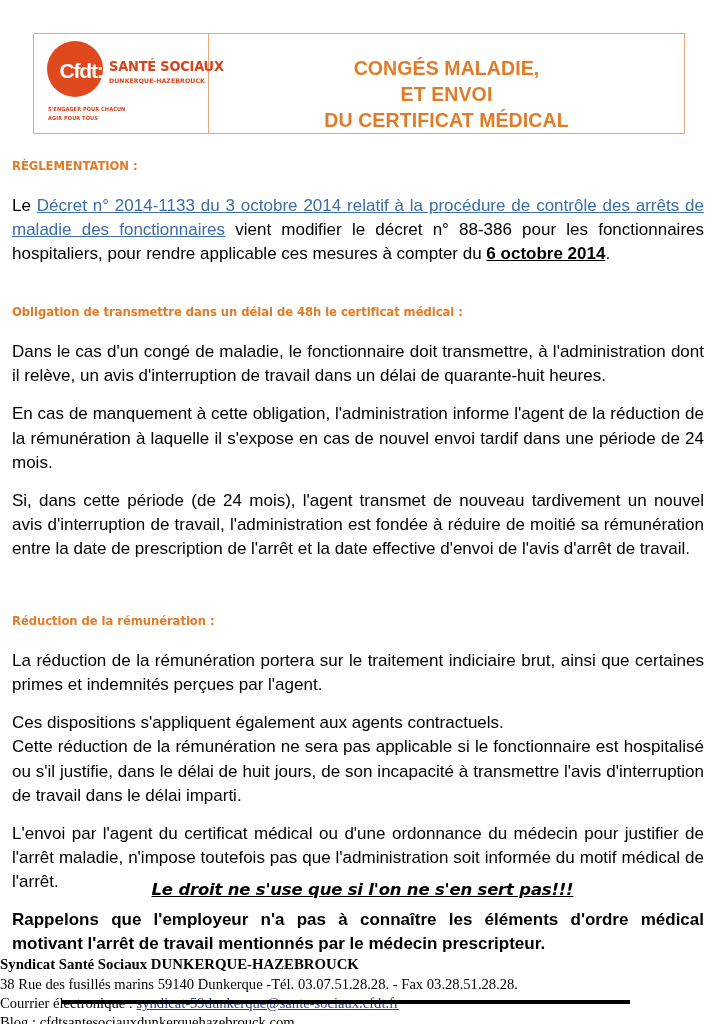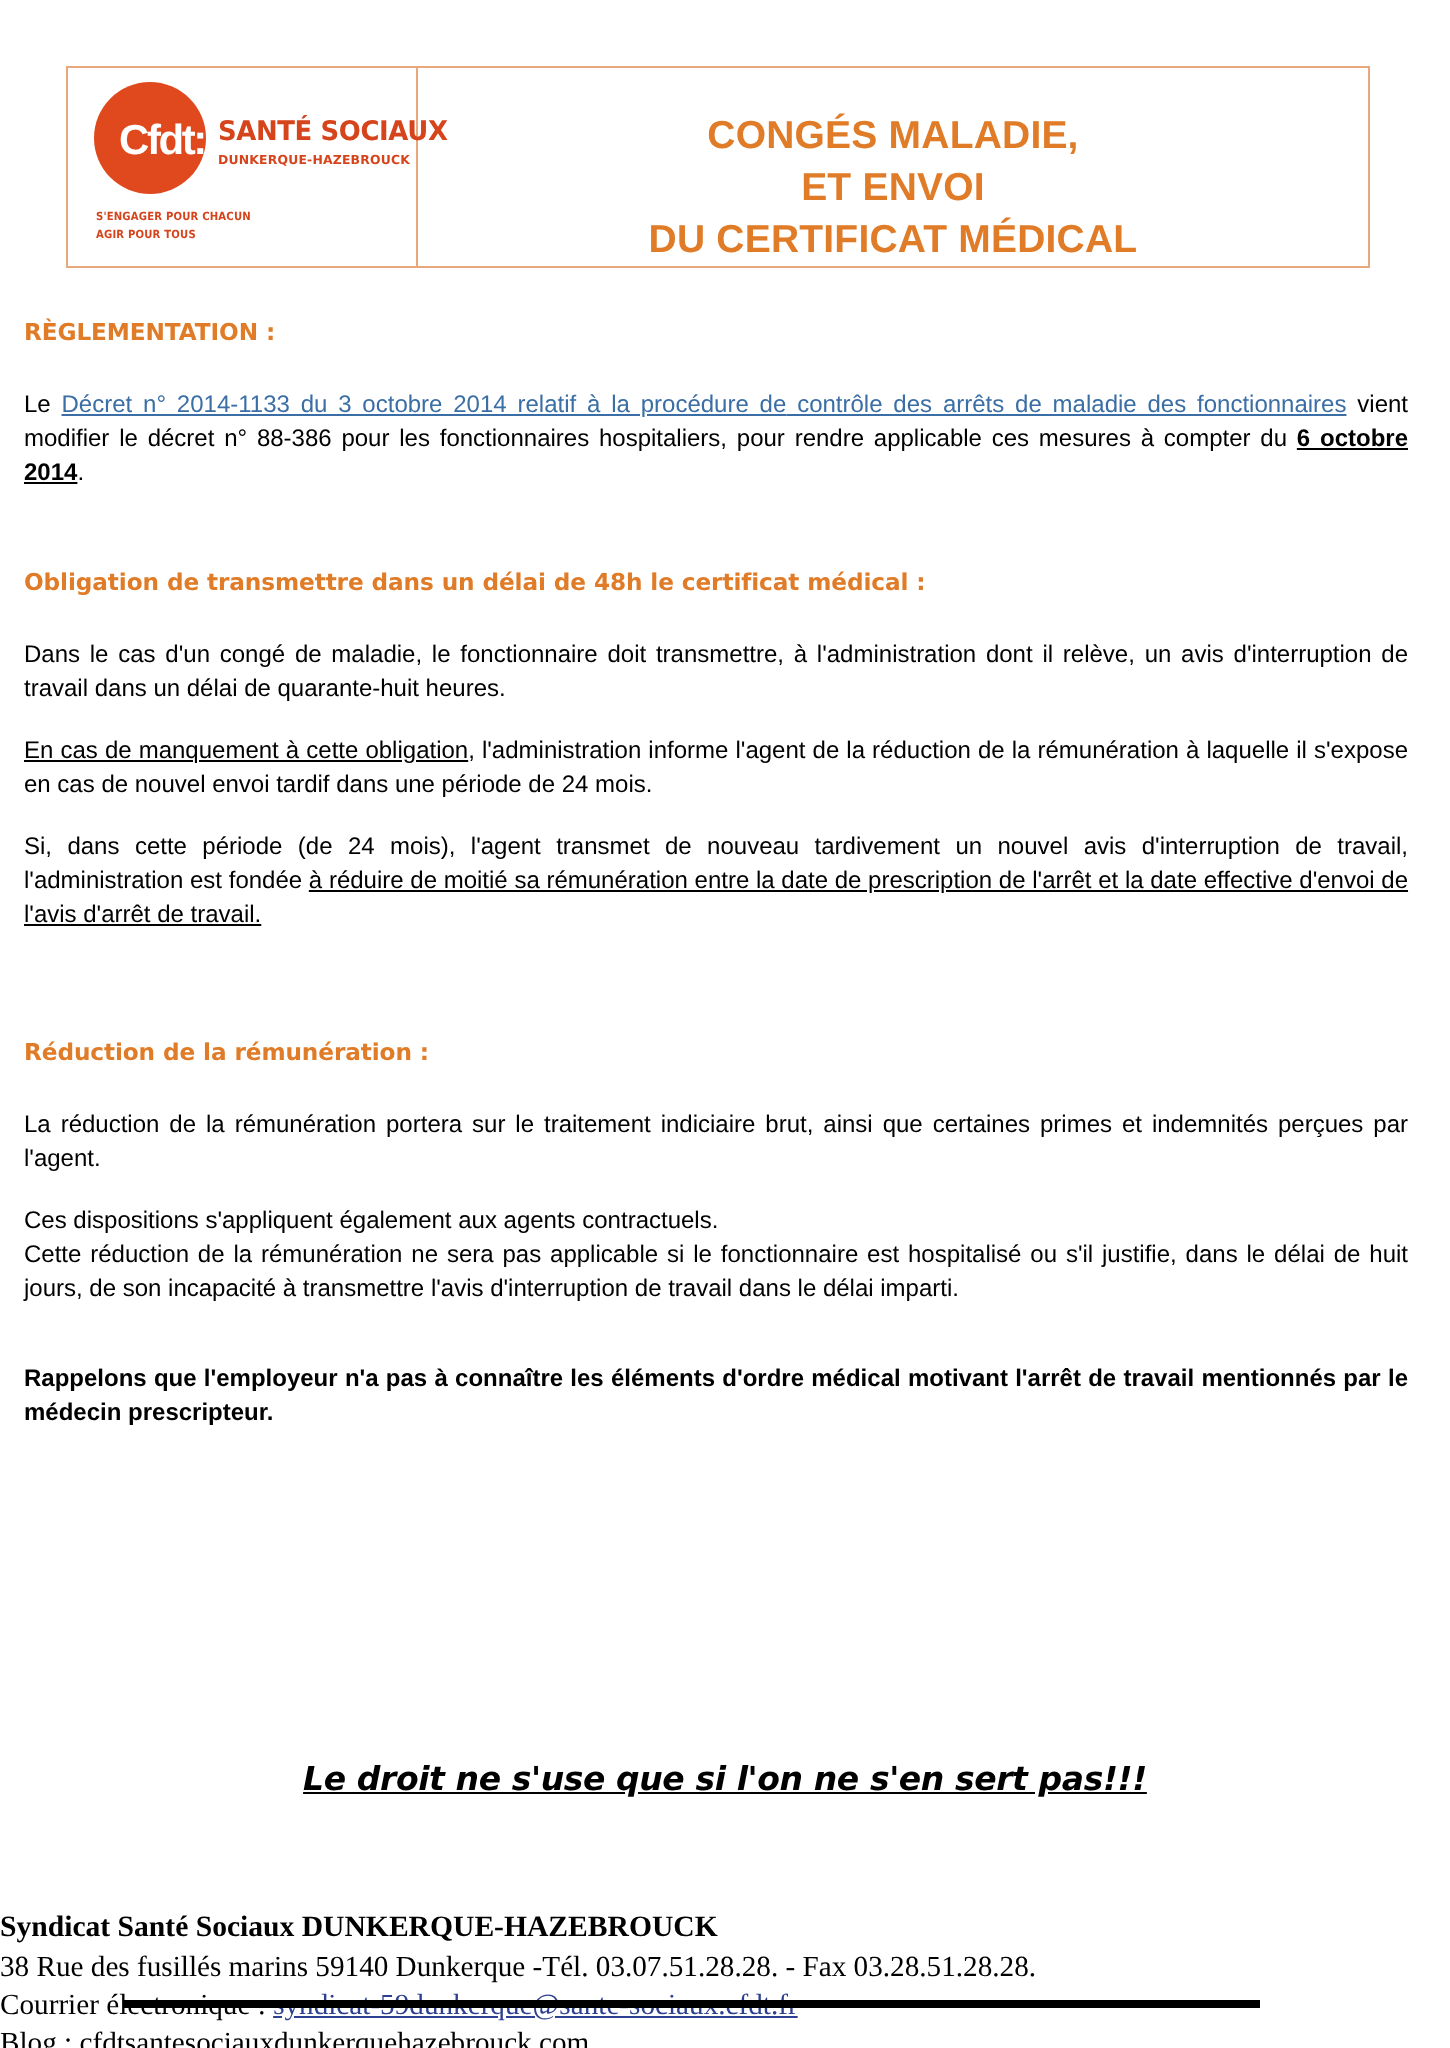--- a/index.html
+++ b/index.html
@@ -133,28 +133,28 @@
     font-family: "DejaVu Sans", sans-serif;
     font-weight: 700;
     font-size: 11.6px;
     letter-spacing: -0.05px;
     line-height: 1.2;
     white-space: nowrap;
   }
   p.para {
     margin: 0;
     font-family: "Liberation Sans", sans-serif;
-    font-size: 12px;
+    font-size: 17px;
     line-height: 1.42;
     text-align: justify;
     color: #000000;
   }
   p.para.nojust { text-align: left; }
   .bold { font-weight: 700; }
-  .ul { text-decoration: underline; }
+  .ul { }
   .bold-ul { font-weight: 700; text-decoration: underline; }
   .link {
     color: #3a6ea5;
     text-decoration: underline;
   }
   .spacer-sm { height: 14px; }
   .spacer-md { height: 20px; }
   .spacer-xl { height: 40px; }
 
   
@@ -261,20 +261,21 @@
 
   <div class="section-heading">Réduction de la rémunération :</div>
   <div class="spacer-md"></div>
   <p class="para">La réduction de la rémunération portera sur le traitement indiciaire brut, ainsi que certaines primes et indemnités perçues par l'agent.</p>
 
   <div class="spacer-sm"></div>
   <p class="para nojust"> Ces dispositions s'appliquent également aux agents contractuels.</p>
   <p class="para">Cette réduction de la rémunération ne sera pas applicable si le fonctionnaire est hospitalisé ou s'il justifie, dans le délai de huit jours, de son incapacité à transmettre l'avis d'interruption de travail dans le délai imparti.</p>
 
   <div class="spacer-sm"></div>
+  <p class="para">L'envoi par l'agent du certificat médical ou d'une ordonnance du médecin pour justifier de l'arrêt maladie, n'impose toutefois pas que l'administration soit informée du motif médical de l'arrêt.</p>
 
   <div class="spacer-sm"></div>
   <p class="para bold">Rappelons que l'employeur n'a pas à connaître les éléments d'ordre médical motivant l'arrêt de travail mentionnés par le médecin prescripteur.</p>
 
 </div>
 
 <div class="slogan">
   <span class="slogan-text">Le droit ne s'use que si l'on ne s'en sert pas!!!</span>
 </div>
 

